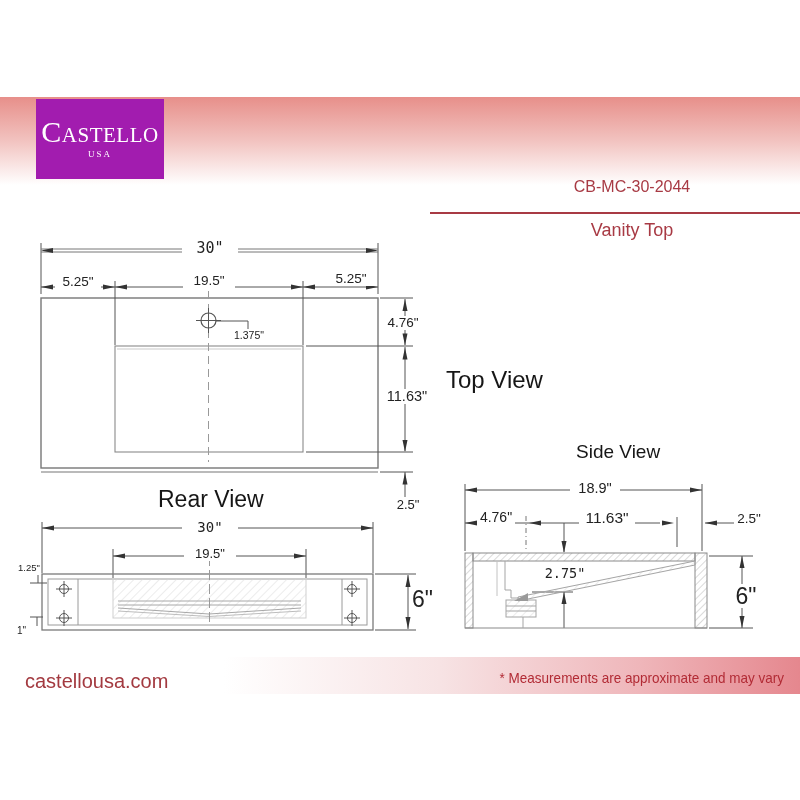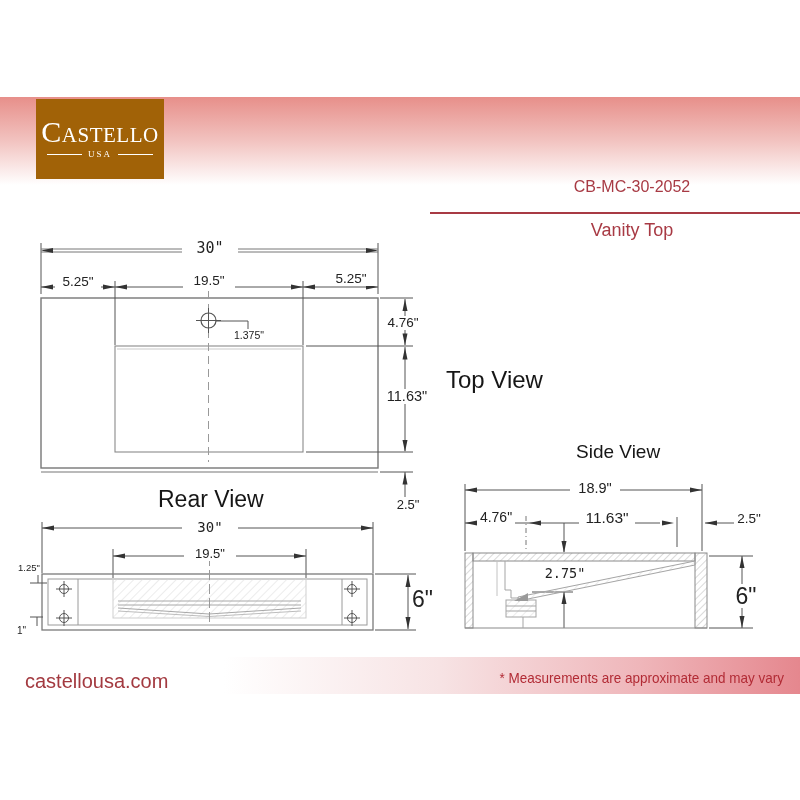--- a/index.html
+++ b/index.html
@@ -2,25 +2,25 @@
 <html><head>
 <meta charset="utf-8">
 <style>
   html,body{margin:0;padding:0;background:#fff;}
   .canvas{position:relative;width:800px;height:800px;background:#fff;overflow:hidden;
           font-family:"Liberation Sans",sans-serif;}
   .top-band{position:absolute;left:0;top:97px;width:800px;height:88px;z-index:0;
             background:linear-gradient(180deg,#e78f8a 0%,#f2c3c0 50%,#ffffff 100%);}
   .footer-band{position:absolute;left:0;top:657px;width:800px;height:37px;z-index:0;
             background:linear-gradient(90deg,#ffffff 0%,#ffffff 28%,#f7e3e4 55%,#efb6ba 80%,#e5878e 100%);}
-  .logo{position:absolute;left:36px;top:99px;width:128px;height:80px;background:#a16207;z-index:2;
+  .logo{position:absolute;left:36px;top:99px;width:128px;height:80px;background:#a21caf;z-index:2;
         display:flex;flex-direction:column;justify-content:center;align-items:center;padding-top:2px;box-sizing:border-box;}
   .logo-word{color:#fff;font-family:"Liberation Serif",serif;font-size:21px;letter-spacing:.5px;line-height:22px;}
   .logo-word .big{font-size:30px;}
-  .usa-row{display:flex;align-items:center;width:106px;margin-top:3px;}
+  .usa-row{display:flex;align-items:center;width:106px;margin-top:3px;flex-direction:column;}
   .usa-row .rule{flex:1;height:1px;background:#fff;}
   .usa-row .usa{color:#fff;font-family:"Liberation Serif",serif;font-size:9px;letter-spacing:2px;padding:0 6px;}
   .title-block{position:absolute;left:464px;top:178px;width:336px;text-align:center;z-index:2;color:#a83a44;}
   .title-rule{position:absolute;left:430px;top:212px;width:370px;height:2px;background:#a83a44;z-index:2;}
   .prod-name{position:absolute;left:464px;top:220px;width:336px;text-align:center;font-size:18px;color:#a83a44;z-index:2;}
   svg.draw{position:absolute;left:0;top:0;z-index:1;}
   .dim{position:absolute;font-family:"Liberation Sans",sans-serif;font-size:13.5px;color:#222;
        text-align:center;white-space:nowrap;z-index:3;line-height:1.05;}
   .bg{background:#fff;}
   .mono{font-family:"DejaVu Sans Mono",monospace;}
@@ -39,21 +39,21 @@
 
   <div class="logo">
     <div class="logo-word"><span class="big">C</span><span>ASTELLO</span></div>
     <div class="usa-row">
       <span class="rule"></span>
       <span class="usa">USA</span>
       <span class="rule"></span>
     </div>
   </div>
 
-  <div class="title-block">CB-MC-30-2052</div>
+  <div class="title-block">CB-MC-30-2044</div>
   <div class="title-rule"></div>
   <div class="prod-name">Vanity Top</div>
 
   <svg class="draw" width="800" height="800" viewBox="0 0 800 800">
     <defs>
       <pattern id="hatch" width="5" height="5" patternUnits="userSpaceOnUse" patternTransform="rotate(45)">
         <line x1="0" y1="0" x2="0" y2="5" stroke="#b5b5b5" stroke-width="1"></line>
       </pattern>
       <pattern id="hatchL" width="6" height="6" patternUnits="userSpaceOnUse" patternTransform="rotate(45)">
         <line x1="0" y1="0" x2="0" y2="6" stroke="#d9d9d9" stroke-width="1"></line>

